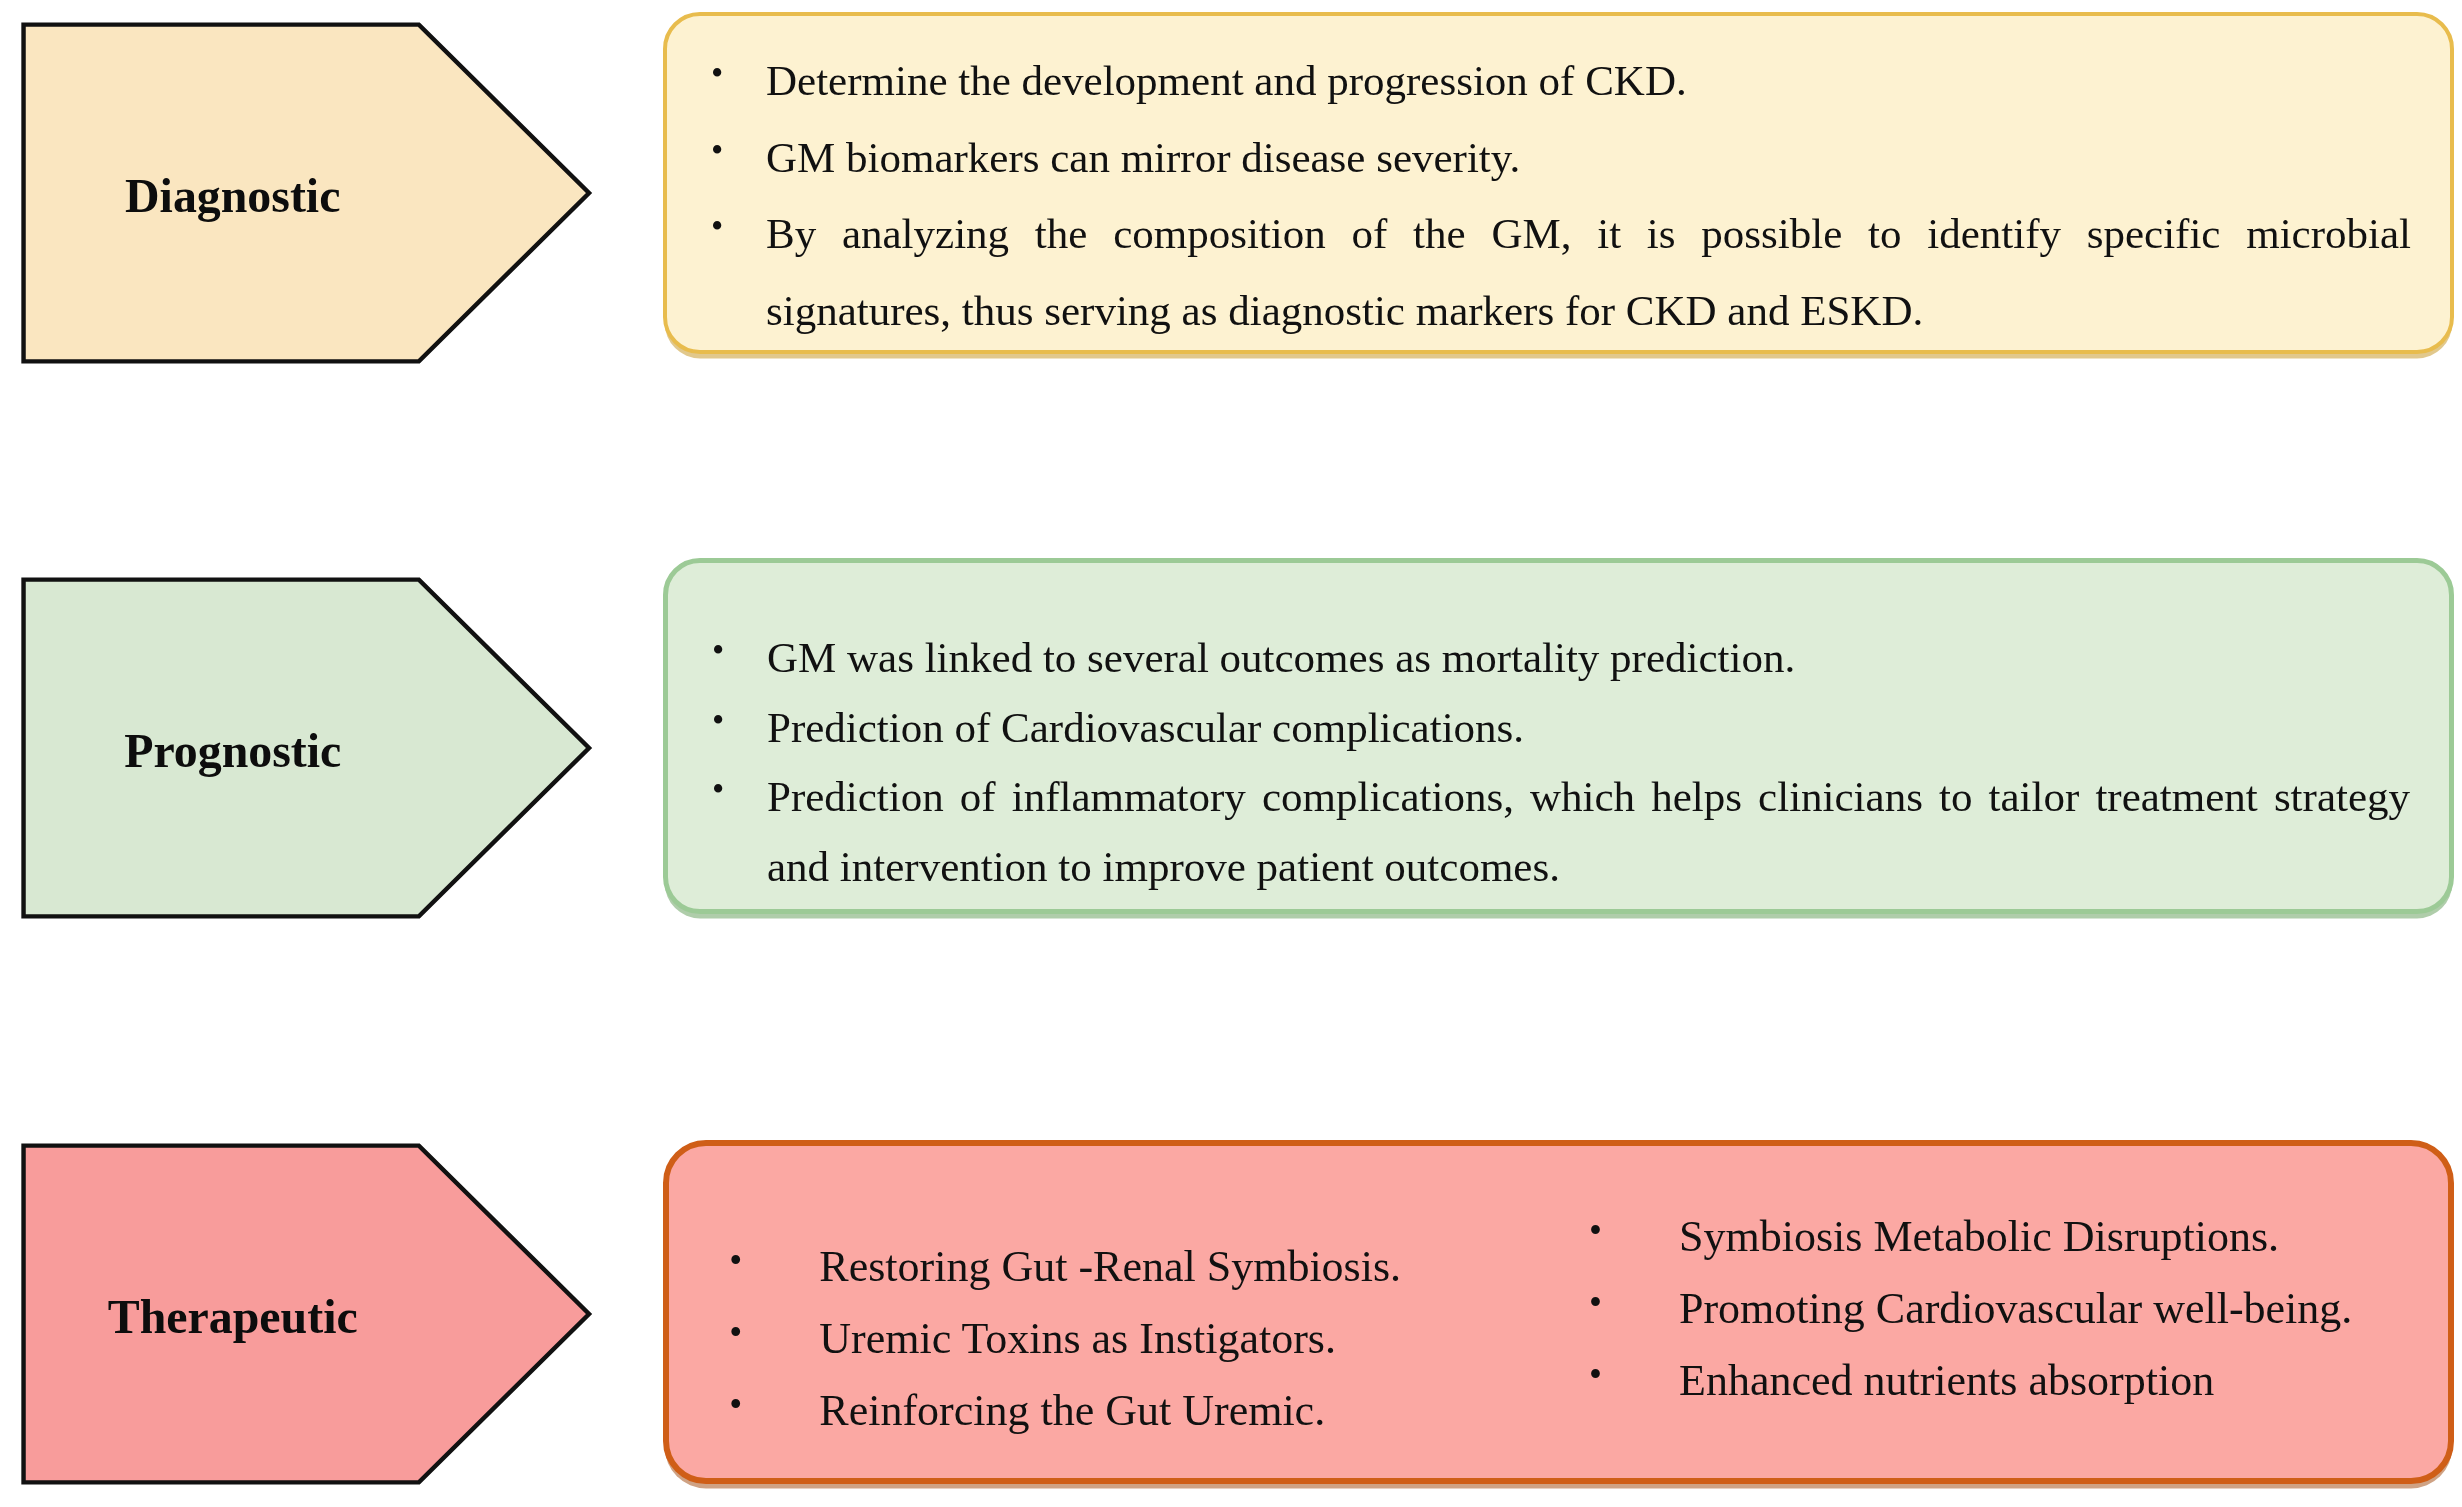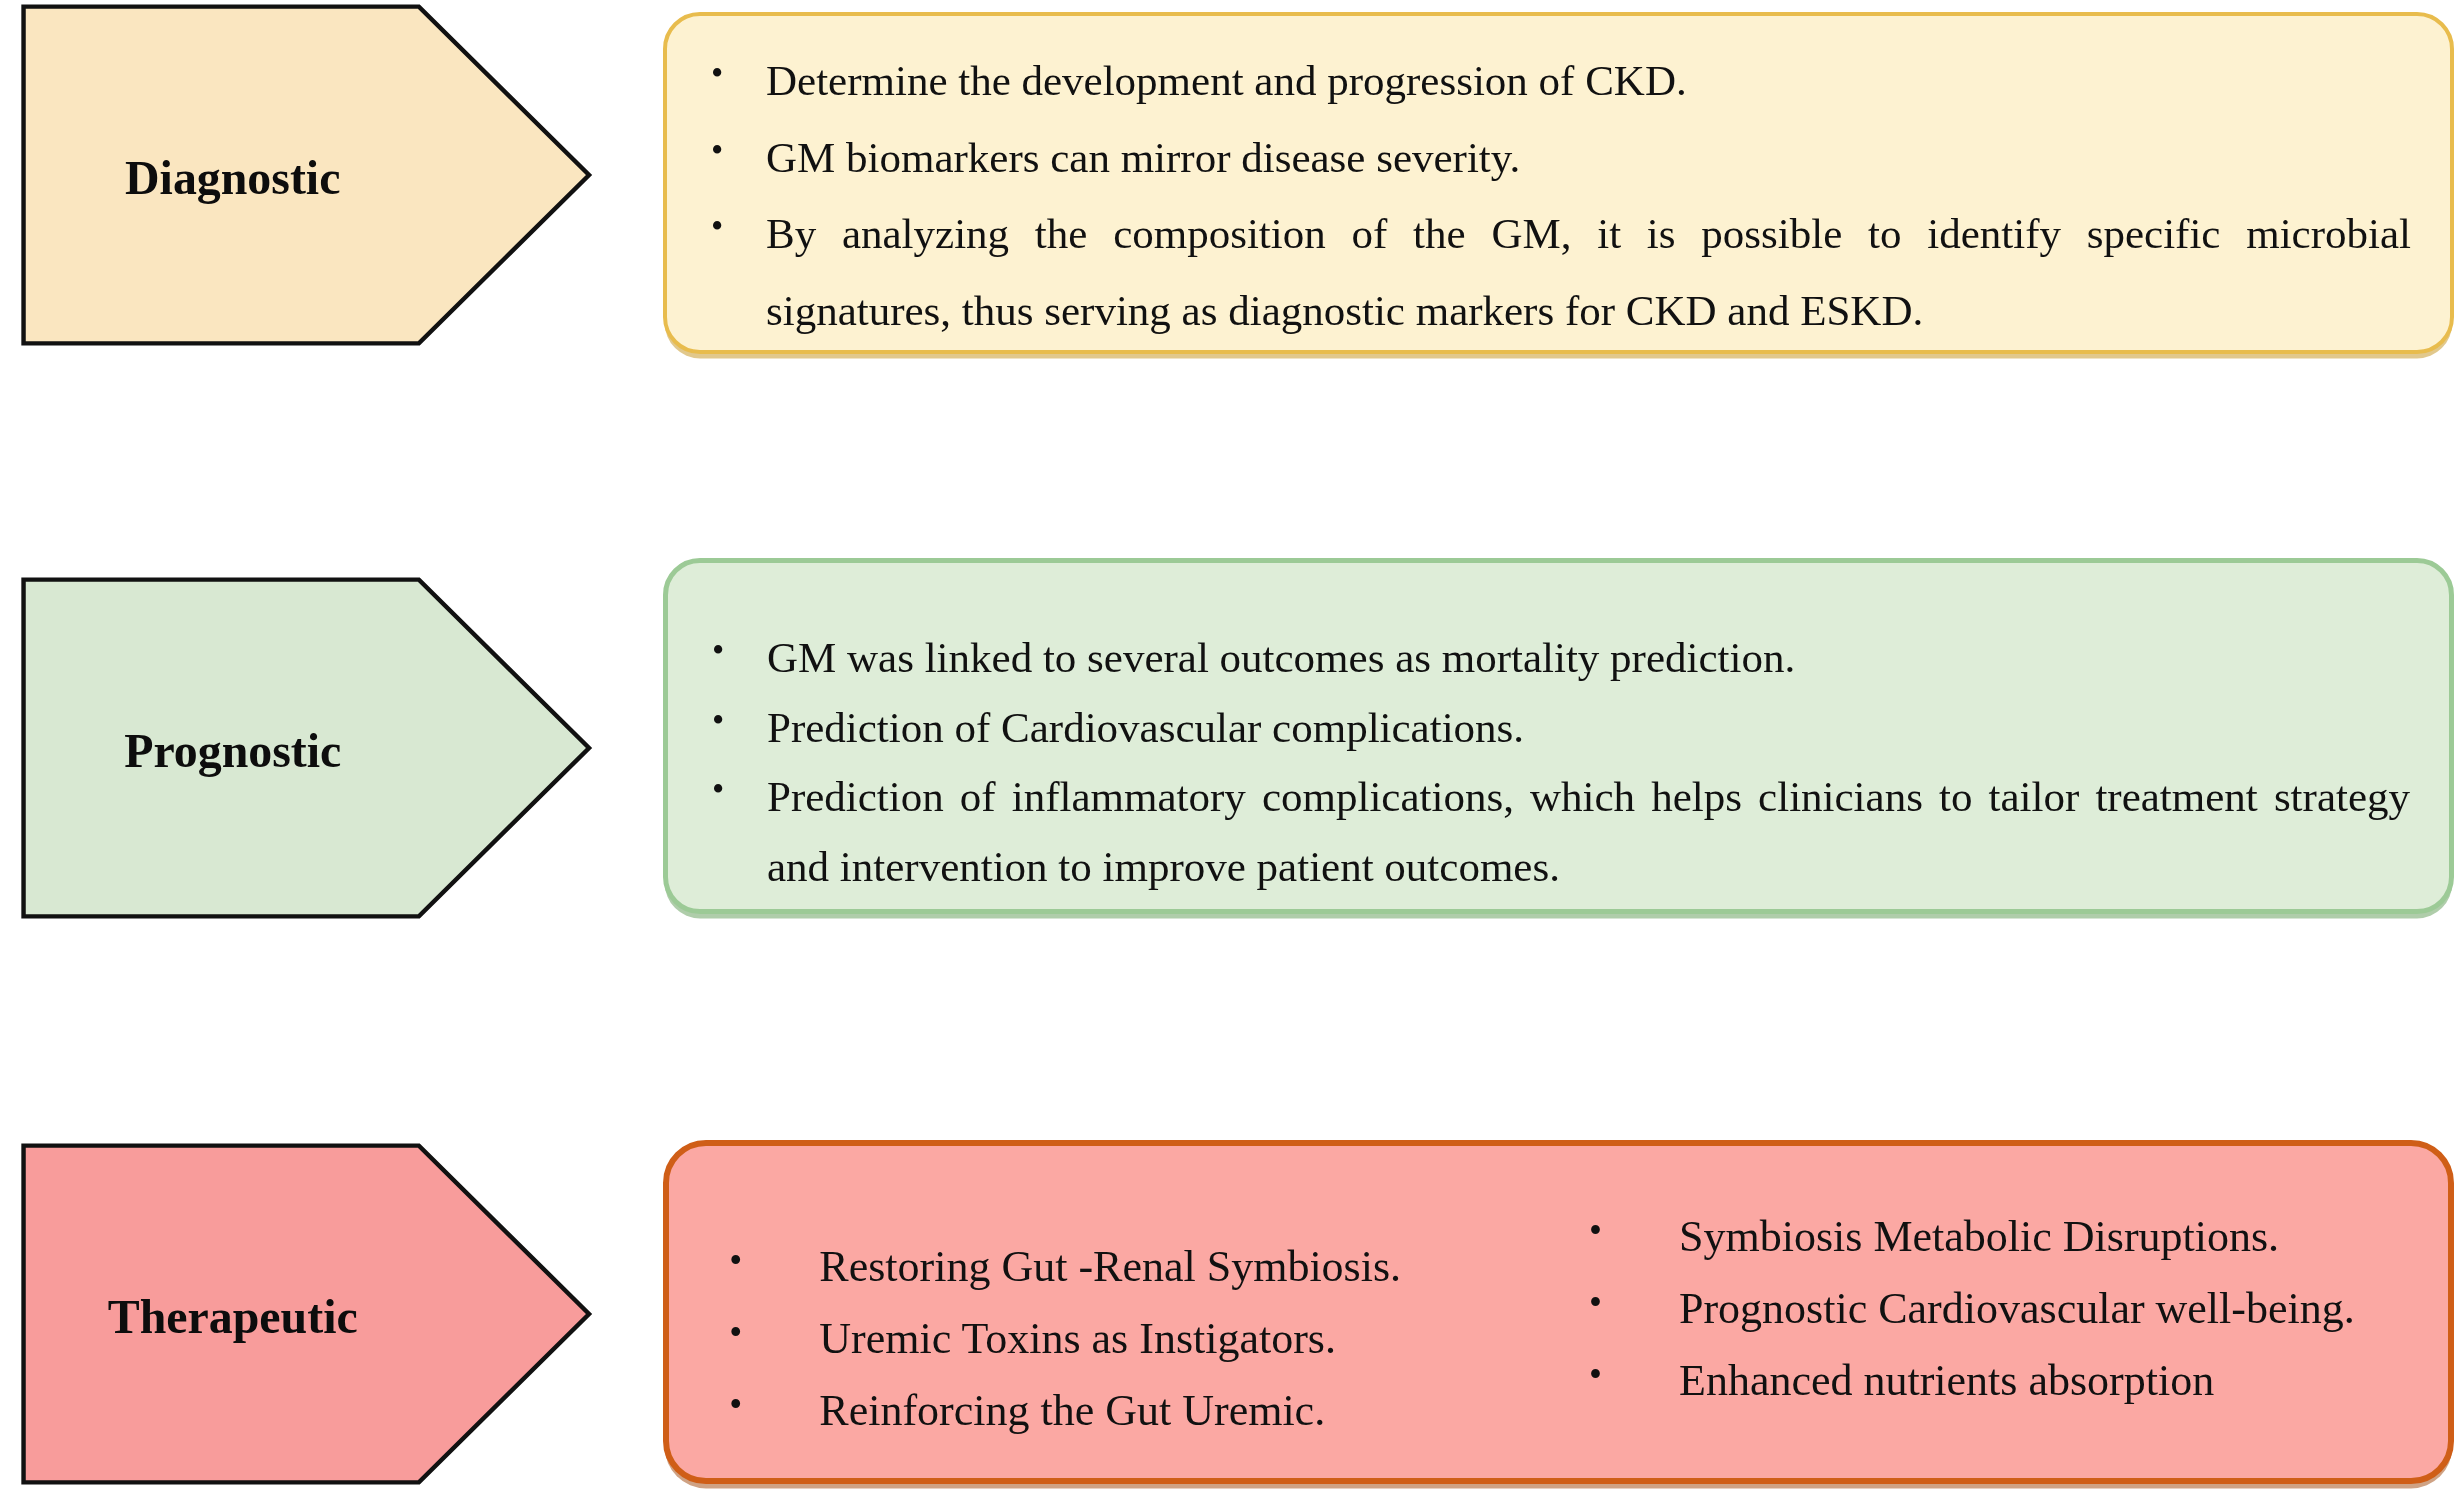--- a/index.html
+++ b/index.html
@@ -67,21 +67,21 @@
   .col-left{width:49%;padding:85px 17.7px 8.9px 55px;}
   .col-right{width:51%;padding:55px 26.6px 8.9px 43px;}
   .box-therapeutic ul.bullets li{font-size:44px;line-height:1.64;}
   .box-therapeutic .dot{width:78px;padding-left:5.3px;font-size:37px;}
 </style>
 </head>
 <body>
 
 <div id="canvas">
 
-  <div class="arrow" style="top:3px">
+  <div class="arrow" style="top:21px">
     <svg viewBox="0 0 660 388">
       <polygon points="4,4 450,4 642,194 450,384 4,384" stroke-width="5" stroke-linejoin="miter" stroke="#111111" fill="#FAE6C0"></polygon>
       <text x="240" y="215" text-anchor="middle">Diagnostic</text>
     </svg>
   </div>
 
   <div class="infobox box-diagnostic" style="background-color: rgb(253, 242, 209); border-color: rgb(232, 188, 77);">
     <ul class="bullets">
       <li>
         <span class="dot">•</span>
@@ -147,21 +147,21 @@
       </ul>
     </div>
     <div class="col col-right">
       <ul class="bullets">
         <li>
           <span class="dot">•</span>
           <span class="txt">Symbiosis Metabolic Disruptions.</span>
         </li>
         <li>
           <span class="dot">•</span>
-          <span class="txt">Prognostic Cardiovascular well-being.</span>
+          <span class="txt">Promoting Cardiovascular well-being.</span>
         </li>
         <li>
           <span class="dot">•</span>
           <span class="txt">Enhanced nutrients absorption</span>
         </li>
       </ul>
     </div>
   </div>
 
 </div>

